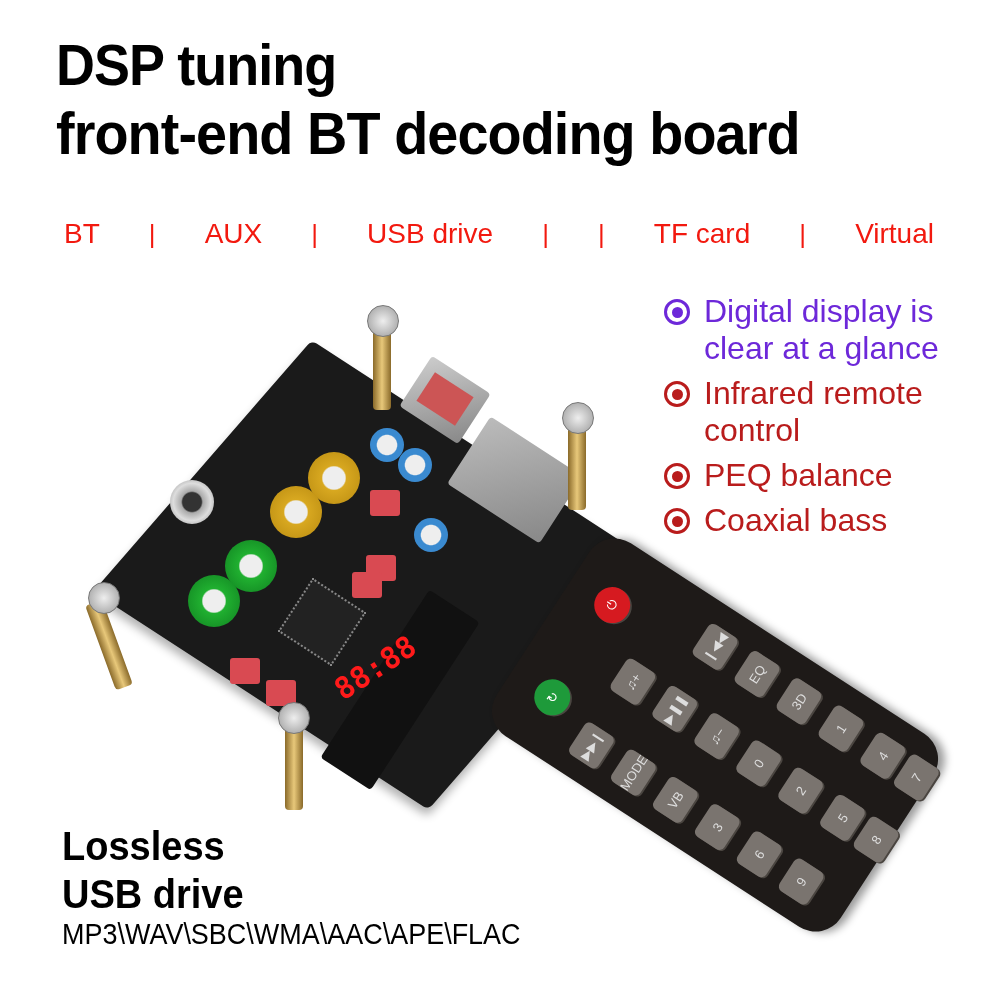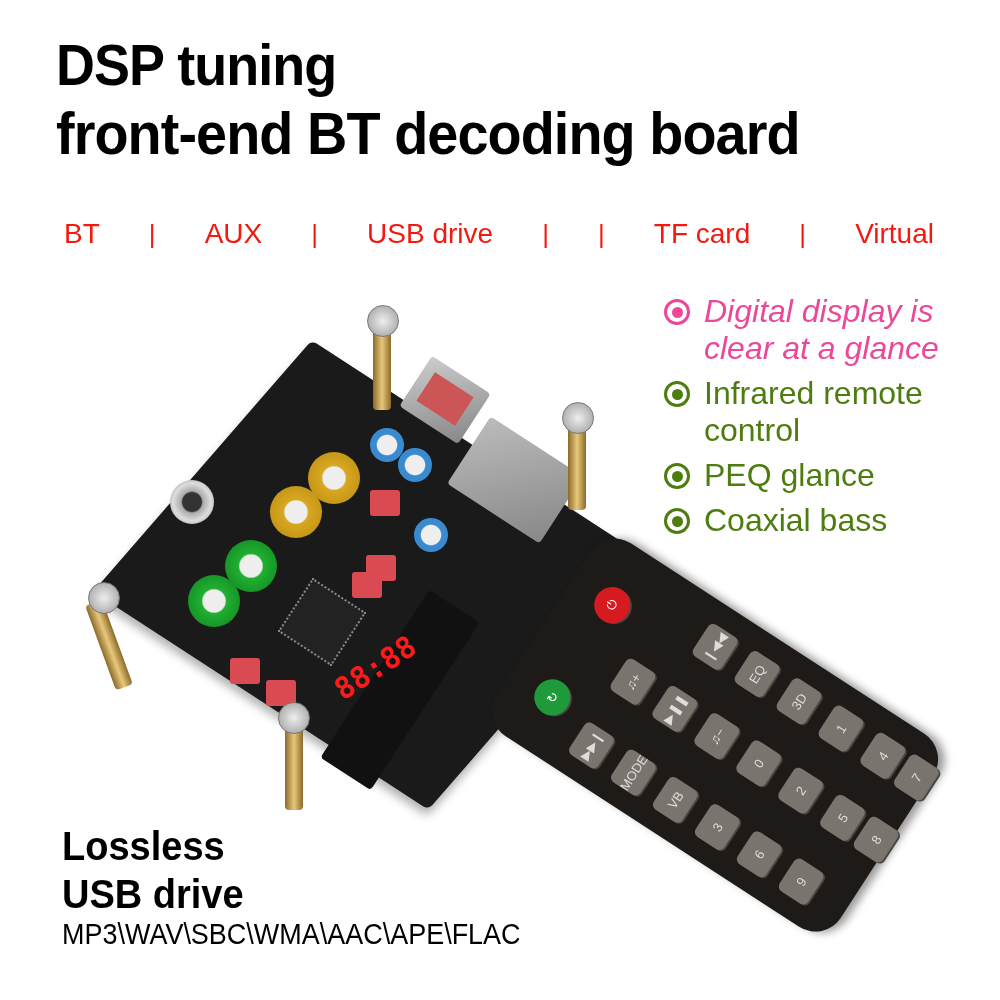--- a/index.html
+++ b/index.html
@@ -6,22 +6,22 @@
   body{width:1000px;height:1000px;position:relative;overflow:hidden;font-family:"Liberation Sans",sans-serif;}
   .title{position:absolute;left:56px;font-weight:bold;color:#000;font-size:58px;letter-spacing:-1px;line-height:1;transform:scaleX(0.93);transform-origin:left;}
   #t1{top:36px;}
   #t2{top:104px;font-size:60px;}
   .feat-bar{position:absolute;top:218px;left:64px;width:870px;display:flex;justify-content:space-between;align-items:center;color:#f2190f;font-size:28px;}
   .sep{font-size:26px;}
   .bullets{position:absolute;left:664px;top:293px;width:320px;}
   .bl{display:flex;align-items:flex-start;font-size:32px;line-height:37px;margin-bottom:0;}
   .bl .dot{flex:0 0 26px;height:26px;width:26px;margin-top:6px;margin-right:14px;border:3px solid currentColor;border-radius:50%;box-sizing:border-box;display:flex;align-items:center;justify-content:center;}
   .bl .dot::after{content:"";width:11px;height:11px;border-radius:50%;background:currentColor;}
-  .bl.black{color:#ec4899;font-style:italic;}
-  .bl.red{color:#4d7c0f;}
+  .bl.black{color:#6d28d9;}
+  .bl.red{color:#b91c1c;}
   .bl + .bl{margin-top:8px;}
   .bottom1{position:absolute;left:62px;top:822px;font-size:40px;font-weight:bold;line-height:48px;color:#000;transform:scaleX(0.95);transform-origin:left;}
   .bottom2{position:absolute;left:62px;top:918px;font-size:29px;color:#000;transform:scaleX(0.93);transform-origin:left;}
   
   .board-wrap{position:absolute;left:70px;top:290px;width:570px;height:540px;}
   .pcb{position:absolute;left:100px;top:120px;width:400px;height:330px;background:#1a1a1a;transform:rotate(33deg) skewX(-8deg);border-radius:6px;box-shadow:4px 6px 10px rgba(0,0,0,.3);}
   .cap{position:absolute;border-radius:50%;}
   .standoff{position:absolute;width:18px;height:90px;background:linear-gradient(90deg,#8a6a2a,#e8c87a,#8a6a2a);border-radius:4px;}
   .screw{position:absolute;width:30px;height:30px;border-radius:50%;background:radial-gradient(circle,#eee,#999);border:1px solid #777;}
   .led{position:absolute;color:#ff1a1a;font-family:"DejaVu Sans Mono",monospace;font-size:30px;font-weight:bold;transform:rotate(-33deg);}
@@ -55,21 +55,21 @@
   <div class="bl black">
     <span class="dot"></span>
     <span>Digital display is clear at a glance</span>
   </div>
   <div class="bl red">
     <span class="dot"></span>
     <span>Infrared remote control</span>
   </div>
   <div class="bl red">
     <span class="dot"></span>
-    <span>PEQ glance</span>
+    <span>PEQ balance</span>
   </div>
   <div class="bl red">
     <span class="dot"></span>
     <span>Coaxial bass</span>
   </div>
 </div>
 
 <div class="board-wrap">
   <div class="pcb"></div>
 

